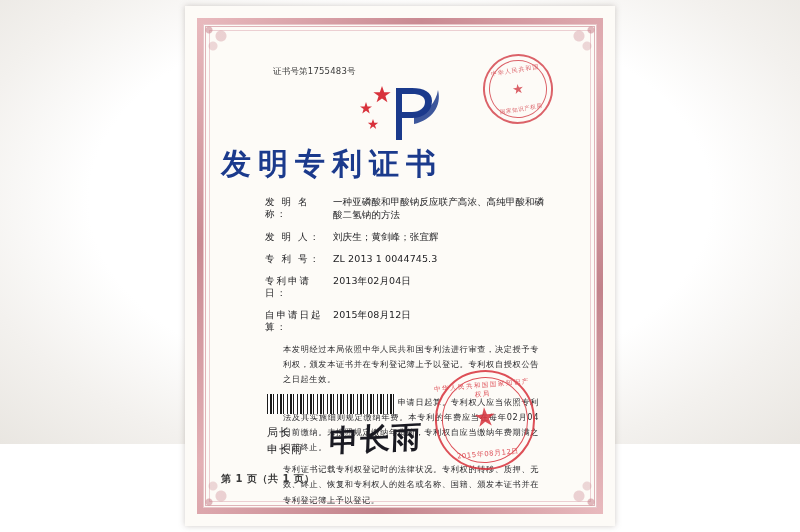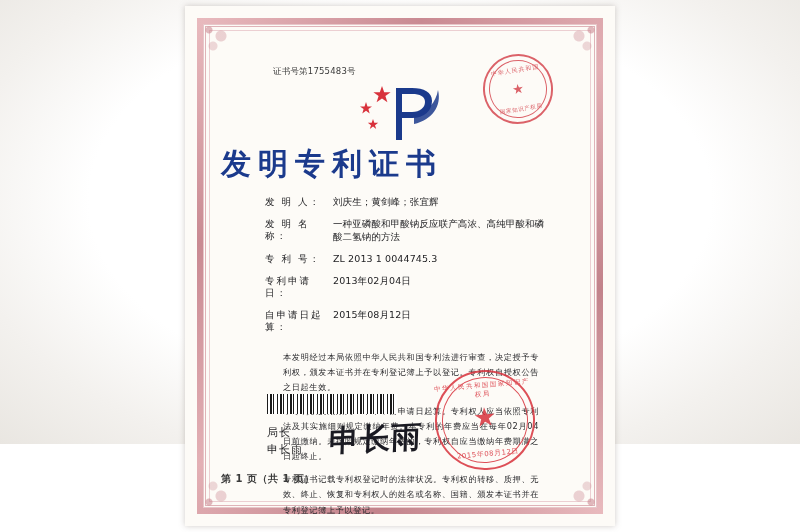--- a/index.html
+++ b/index.html
@@ -174,21 +174,21 @@
     position: absolute;
     left: 62px;
     right: 40px;
     top: 302px;
     font-size: 8.2px;
     line-height: 1.85;
     color: #2b2b2e;
     text-align: justify;
     letter-spacing: 0.6px;
   }
-  .body-text p { margin: 8px 0 7px 0; }
+  .body-text p { margin: 0 0 7px 0; }
 
   
   .barcode {
     position: absolute;
     left: 46px;
     bottom: 78px;
     width: 130px;
     height: 20px;
     background-image: repeating-linear-gradient(90deg,
       #1a1a1a 0px, #1a1a1a 1px, #ffffff 1px, #ffffff 3px,
@@ -306,27 +306,27 @@
           </g>
           <path d="M44 6 L44 58 L50 58 L50 36 L60 36 C72 36 80 29 80 19 C80 10 72 6 60 6 Z" fill="#1b3a8c"></path>
           <path d="M50 12 L60 12 C68 12 73 14.5 73 20 C73 25.5 68 30 60 30 L50 30 Z" fill="#fdfbf7"></path>
           <path d="M62 34 C76 30 84 20 86 8 C90 24 80 38 62 42 Z" fill="#1b3a8c" opacity="0.85"></path>
         </svg>
       </div>
 
       <div class="title">发明专利证书</div>
 
       <div class="fields">
+        <div class="field-row tall">
+          <span class="field-label">发 明 名 称：</span>
+          <span class="field-value">一种亚磷酸和甲酸钠反应联产高浓、高纯甲酸和磷酸二氢钠的方法</span>
+        </div>
         <div class="field-row">
           <span class="field-label">发 明 人：</span>
           <span class="field-value">刘庆生；黄剑峰；张宜辉</span>
-        </div>
-        <div class="field-row tall">
-          <span class="field-label">发 明 名 称：</span>
-          <span class="field-value">一种亚磷酸和甲酸钠反应联产高浓、高纯甲酸和磷酸二氢钠的方法</span>
         </div>
         <div class="field-row">
           <span class="field-label">专 利 号：</span>
           <span class="field-value">ZL 2013 1 0044745.3</span>
         </div>
         <div class="field-row">
           <span class="field-label">专利申请日：</span>
           <span class="field-value">2013年02月04日</span>
         </div>
         <div class="field-row">

